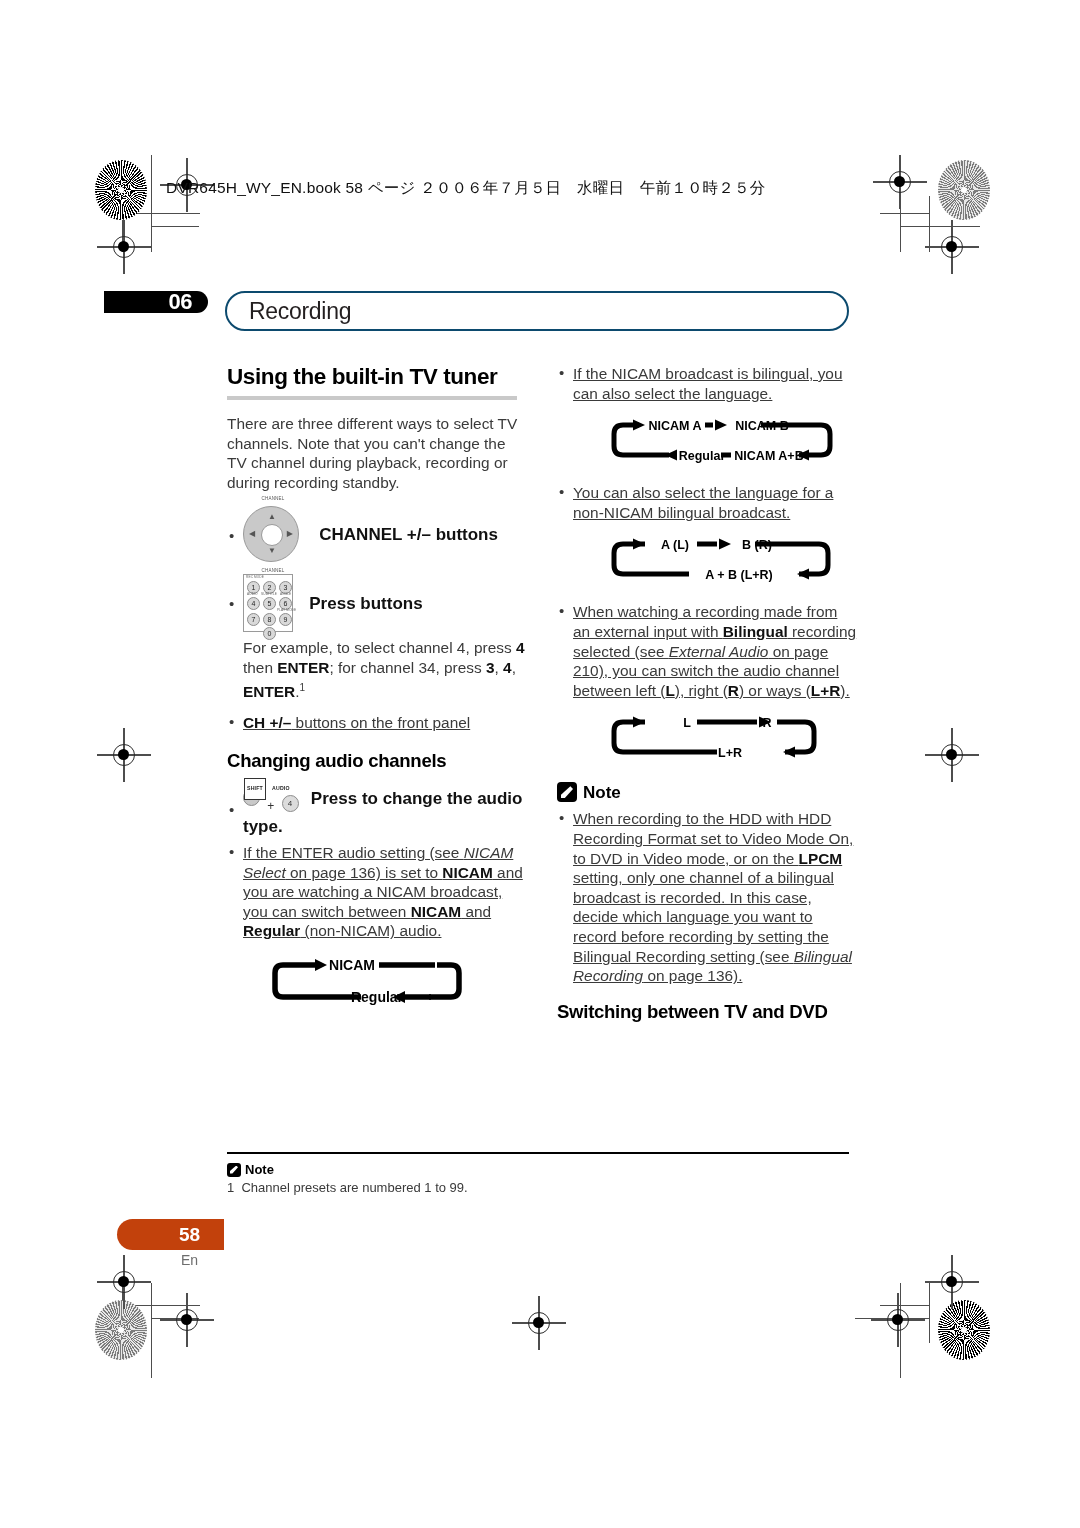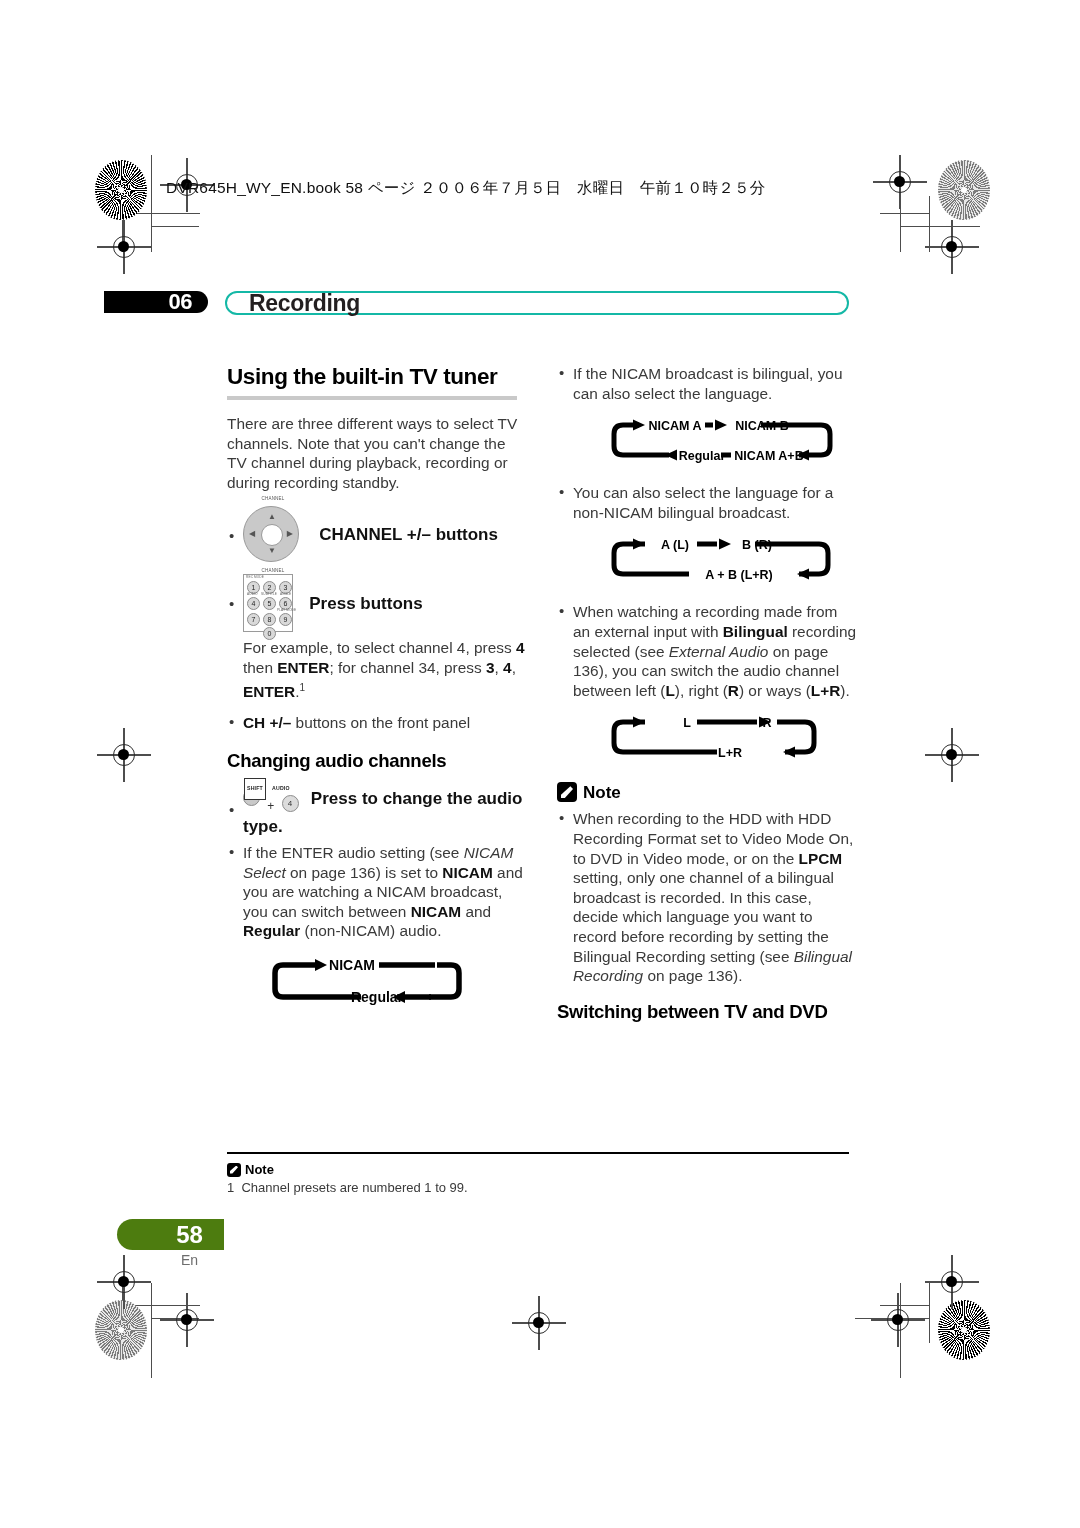--- a/index.html
+++ b/index.html
@@ -92,28 +92,28 @@
     display: flex;
     align-items: center;
     justify-content: flex-end;
     padding-right: 16px;
     box-sizing: border-box;
     letter-spacing: -0.5px;
   }
   .chapter-title-box {
     position: absolute;
     left: 121px; top: 0;
-    width: 624px; height: 24px;
-    border: 2px solid #14b8a6;
+    width: 624px; height: 40px;
+    border: 2px solid #0c4a6e;
     border-radius: 20px;
     box-sizing: border-box;
     display: flex;
     align-items: center;
     padding-left: 22px;
-    font-weight: bold;
+    font-weight: normal;
     font-size: 23px;
     letter-spacing: -0.3px;
   }
 
   
   .col {
     position: absolute;
     width: 300px;
     font-size: 15.4px;
     line-height: 19.6px;
@@ -147,20 +147,21 @@
     margin: 0 0 12px 0;
   }
 
   b, .b { font-weight: bold; color: #111; }
   i, .i { font-style: italic; }
 
   ul.bl {
     list-style: none;
     margin: 0 0 10px 0;
     padding: 0;
+    text-decoration: underline;
   }
   ul.bl > li {
     position: relative;
     padding-left: 16px;
     margin-bottom: 9px;
   }
   ul.bl > li::before {
     content: "\2022";
     position: absolute;
     left: 2px; top: -1px;
@@ -335,25 +336,25 @@
     line-height: 17px;
   }
 
   
   .pagenum {
     position: absolute;
     left: 117px;
     top: 1219px;
     width: 107px;
     height: 31px;
-    background: #4d7c0f;
+    background: #c2410c;
     border-radius: 16px 0 0 16px;
     color: #fff;
     font-weight: bold;
-    font-size: 24px;
+    font-size: 19px;
     display: flex;
     align-items: center;
     justify-content: center;
     padding-left: 38px;
     box-sizing: border-box;
   }
   .pagelang {
     position: absolute;
     left: 117px;
     top: 1252px;
@@ -605,21 +606,21 @@
       <polygon points="122,12 110,6.5 110,17.5" fill="#000"></polygon>
       <polygon points="188,42 200,36.5 200,47.5" fill="#000"></polygon>
       <text x="66" y="17" font-family="Liberation Sans, sans-serif" font-size="12.5" font-weight="bold" fill="#000" text-anchor="middle">A (L)</text>
       <text x="148" y="17" font-family="Liberation Sans, sans-serif" font-size="12.5" font-weight="bold" fill="#000" text-anchor="middle">B (R)</text>
       <text x="130" y="47" font-family="Liberation Sans, sans-serif" font-size="12.5" font-weight="bold" fill="#000" text-anchor="middle">A + B (L+R)</text>
     </svg>
   </div>
 
   <ul class="bl">
     <li>
-      <span>When watching a recording made from an external input with </span><b>Bilingual</b><span> recording selected (see </span><i>External Audio</i><span> on page 136), you can switch the audio channel between left (</span><b>L</b><span>), right (</span><b>R</b><span>) or ways (</span><b>L+R</b><span>).</span>
+      <span>When watching a recording made from an external input with </span><b>Bilingual</b><span> recording selected (see </span><i>External Audio</i><span> on page 210), you can switch the audio channel between left (</span><b>L</b><span>), right (</span><b>R</b><span>) or ways (</span><b>L+R</b><span>).</span>
     </li>
   </ul>
 
   <div class="cycle" style="margin-left:52px;">
     <svg width="230" height="56" viewBox="0 0 230 56">
       <g fill="none" stroke="#000" stroke-width="5" stroke-linecap="butt">
         <path d="M36 12 H14 Q5 12 5 21 V33 Q5 42 14 42 H38"></path>
         <path d="M168 12 H196 Q205 12 205 21 V33 Q205 42 196 42 H176"></path>
         <path d="M88 12 H148"></path>
         <path d="M38 42 H108"></path>

